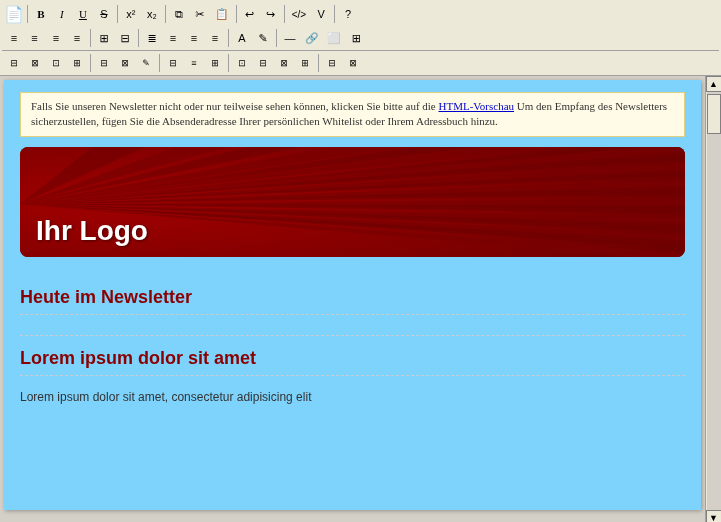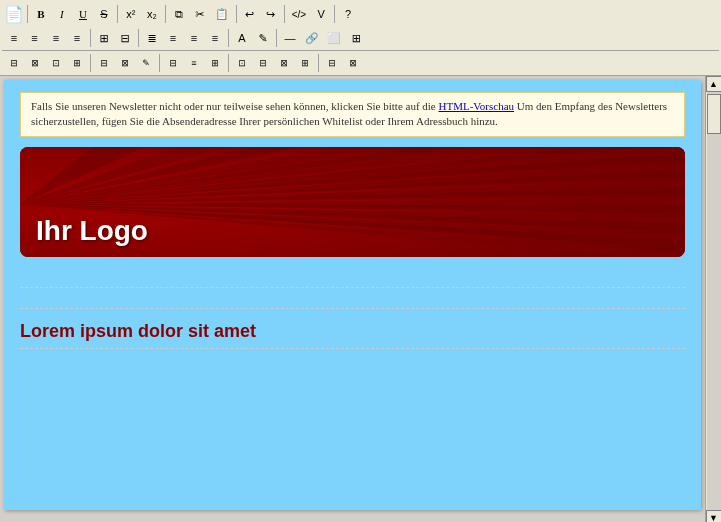--- a/index.html
+++ b/index.html
@@ -328,27 +328,29 @@
             <polygon points="0,55 550,0 600,0"></polygon>
             <polygon points="0,55 380,0 440,0"></polygon>
             <polygon points="0,55 220,0 270,0"></polygon>
             <polygon points="0,55 70,0 120,0"></polygon>
           </g>
         </svg>
         <span class="banner-logo-text">Ihr Logo</span>
       </div>
 
       <div>
+        <div class="section-heading">Heute im Newsletter</div>
         <hr class="dashed-line">
         <hr class="dashed-line" style="margin-top: 20px;">
       </div>
 
       <div style="margin-top: 10px;">
         <div class="section-heading">Lorem ipsum dolor sit amet</div>
         <hr class="dashed-line">
+        <div class="body-text" style="margin-top: 4px;">Lorem ipsum dolor sit amet, consectetur adipisicing elit</div>
       </div>
 
     </div>
   </div>
 
   <div class="scrollbar-right">
     <div class="scroll-arrow">▲</div>
     <div class="scroll-track">
       <div class="scroll-thumb"></div>
     </div>

